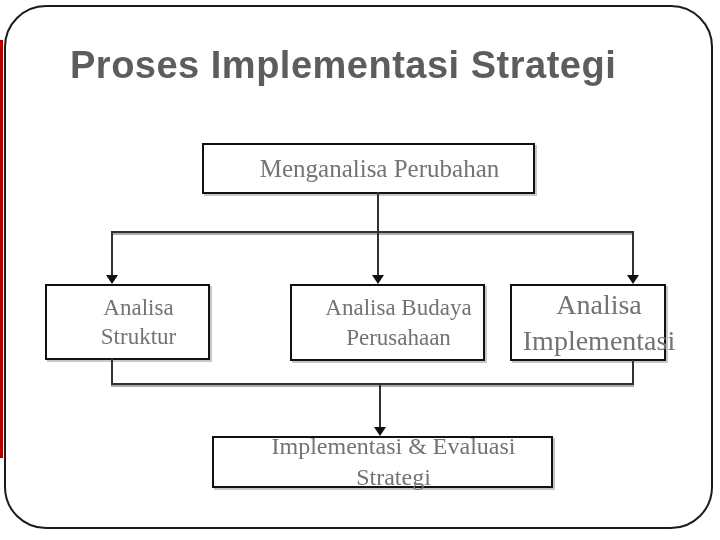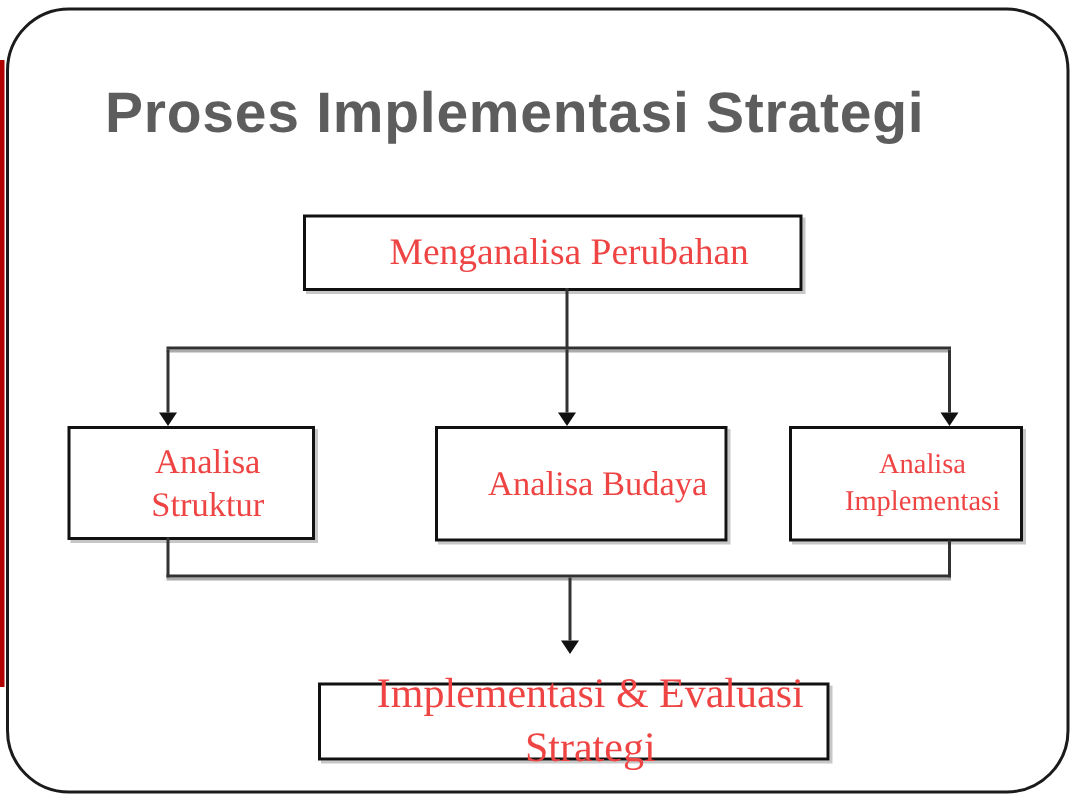--- a/index.html
+++ b/index.html
@@ -26,43 +26,42 @@
     background: #b00000;
   }
   .title {
     position: absolute;
     left: 70px; top: 44px;
     font-size: 38px;
     font-weight: bold;
     letter-spacing: 0.5px;
     color: #5d5d5d;
     white-space: nowrap;
-    margin-top: 11px;
   }
   .node {
     position: absolute;
     box-sizing: border-box;
     background: #ffffff;
     border: 2px solid #111111;
     display: flex;
     flex-direction: column;
     align-items: center;
     justify-content: center;
     font-family: "Liberation Serif", "DejaVu Serif", serif;
-    color: #ef4444;
+    color: #737373;
     text-align: center;
     line-height: 1.28;
     box-shadow: 2px 2px 0 rgba(130,130,130,0.45);
     padding-left: 22px;
   }
   .node-change        { left: 202px; top: 143px; width: 333px; height: 51px; font-size: 25px; }
   .node-structure     { left: 45px;  top: 284px; width: 165px; height: 76px; font-size: 23px; }
   .node-culture       { left: 290px; top: 284px; width: 195px; height: 77px; font-size: 23px; font-family: Liberation Serif, serif; }
-  .node-leadership    { left: 526px; top: 284px; width: 156px; height: 77px; font-size: 19px; text-align: right; }
-  .node-implementation{ left: 212px; top: 436px; width: 341px; height: 52px; font-size: 28px; margin-top: 19px; }
+  .node-leadership    { left: 510px; top: 284px; width: 156px; height: 77px; font-size: 28px; text-align: right; }
+  .node-implementation{ left: 212px; top: 436px; width: 341px; height: 52px; font-size: 24px; }
   .line { position: absolute; background: #323232; }
   .hline { box-shadow: 0 2px 0 rgba(150,150,150,0.8); }
   .arrowhead {
     position: absolute;
     width: 0; height: 0;
     border-left: 6px solid transparent;
     border-right: 6px solid transparent;
     border-top: 9px solid #111111;
   }
 </style>
@@ -78,20 +77,21 @@
 <div class="node node-change">
   <div>Menganalisa Perubahan</div>
 </div>
 
 <div class="node node-structure">
   <div>Analisa Struktur</div>
 </div>
 
 <div class="node node-culture">
   <div>Analisa Budaya</div>
+  <div>Perusahaan</div>
 </div>
 
 <div class="node node-leadership">
   <div>Analisa</div>
   <div>Implementasi</div>
 </div>
 
 <div class="node node-implementation">
   <div>Implementasi &amp; Evaluasi Strategi</div>
 </div>

